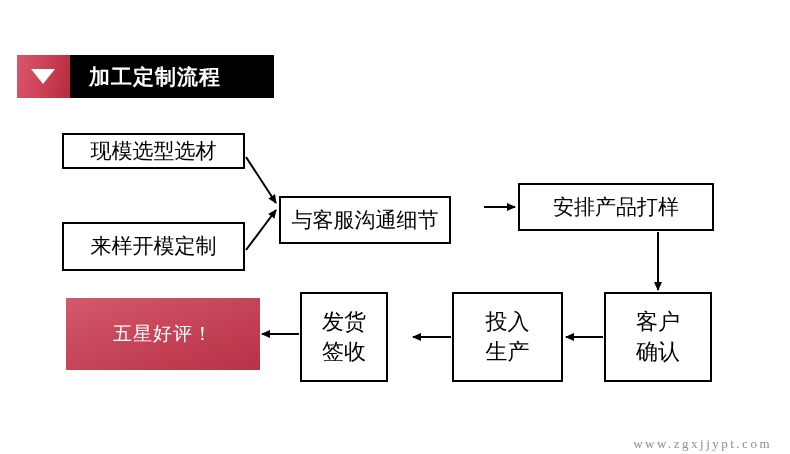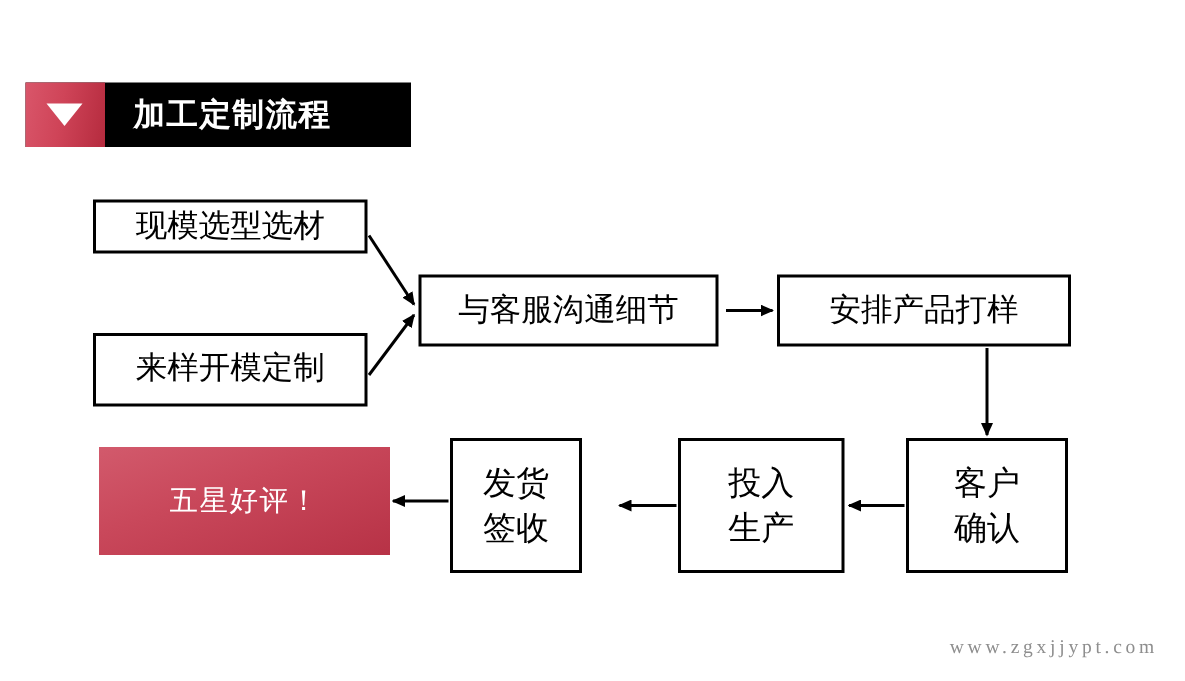--- a/index.html
+++ b/index.html
@@ -81,21 +81,21 @@
     line-height: 1.25;
     white-space: pre-line;
   }
   .box.two-line {
     font-size: 22px;
     line-height: 1.35;
   }
 
   .box-b1 { left: 62px;  top: 133px; width: 183px; height: 36px; }
   .box-b2 { left: 62px;  top: 222px; width: 183px; height: 49px; }
-  .box-b3 { left: 279px; top: 183px; width: 200px; height: 48px; }
+  .box-b3 { left: 279px; top: 196px; width: 172px; height: 48px; }
   .box-b4 { left: 518px; top: 183px; width: 196px; height: 48px; }
   .box-b5 { left: 604px; top: 292px; width: 108px; height: 90px; }
   .box-b6 { left: 452px; top: 292px; width: 111px; height: 90px; }
   .box-b7 { left: 300px; top: 292px; width: 88px; height: 90px; }
 
   .box-final {
     position: absolute;
     left: 66px;
     top: 298px;
     width: 194px;
@@ -116,21 +116,21 @@
     top: 0;
     width: 790px;
     height: 454px;
     pointer-events: none;
   }
 
   
   .watermark {
     position: absolute;
     right: 18px;
-    top: 423px;
+    top: 436px;
     color: #8e8e8e;
     font-family: "Liberation Serif", "DejaVu Serif", serif;
     font-size: 13px;
     letter-spacing: 2.5px;
     white-space: nowrap;
   }
 </style>
 </head>
 <body>
 

